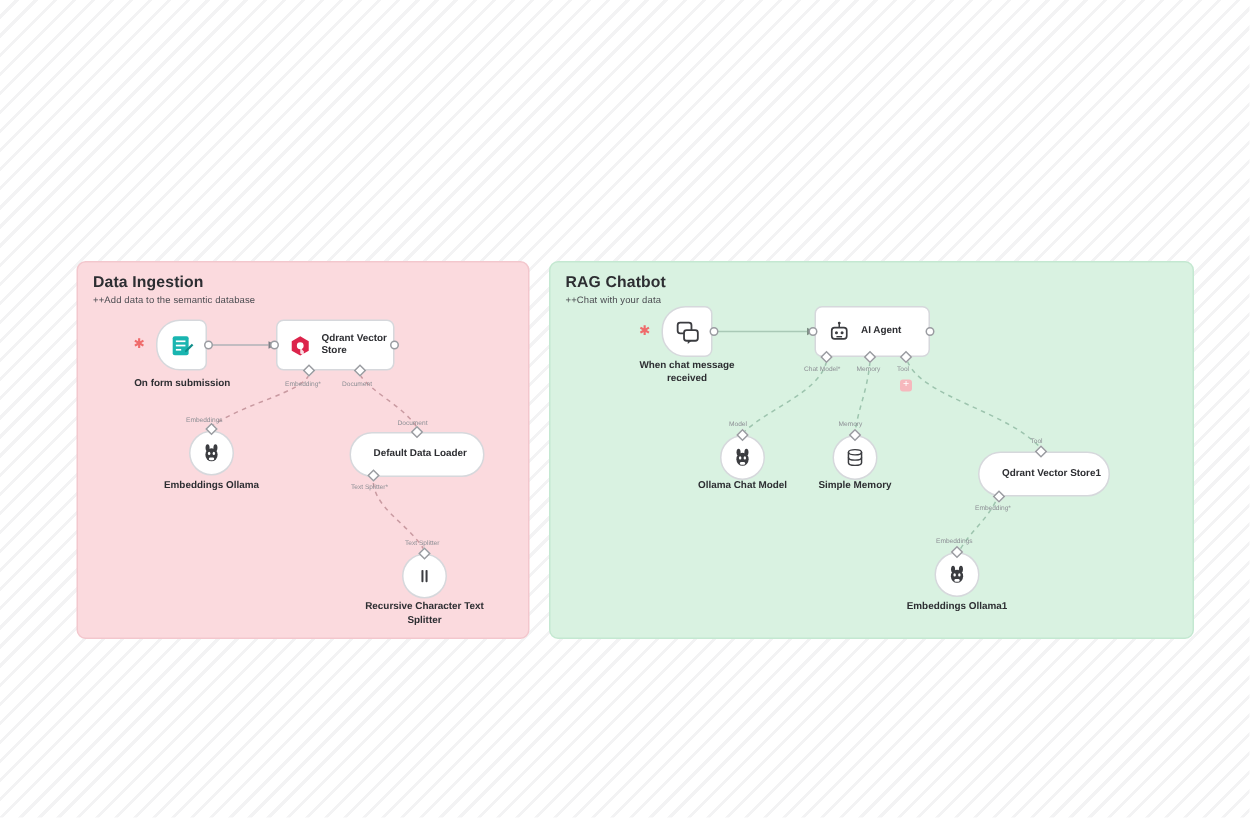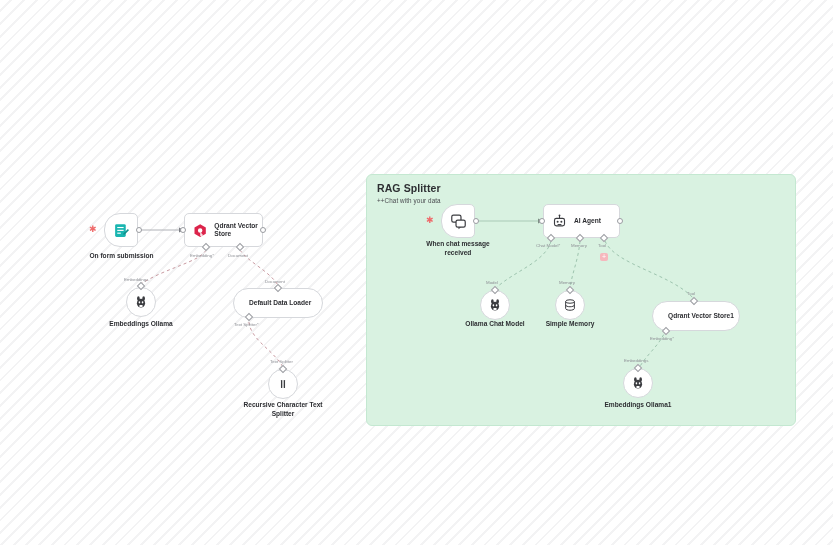--- a/index.html
+++ b/index.html
@@ -42,23 +42,27 @@
   .star{position:absolute;color:#ef6b6b;font-size:9px;line-height:9px;}
   .plusbtn{position:absolute;width:8px;height:8px;border-radius:2px;background:#f6b8bd;
            color:#fff;font-size:7px;line-height:8px;text-align:center;}
   .icn{display:block;}
 </style>
 </head>
 <body>
 
 <div id="canvas">
 
+  <div class="sticky pink" style="left:51px;top:174px;width:302px;height:252px;">
+    <div class="sticky-title">Data Ingestion</div>
+    <div class="sticky-sub">++Add data to the semantic database</div>
+  </div>
 
   <div class="sticky green" style="left:366px;top:174px;width:430px;height:252px;">
-    <div class="sticky-title">RAG Splitter</div>
+    <div class="sticky-title">RAG Chatbot</div>
     <div class="sticky-sub">++Chat with your data</div>
   </div>
 
   <svg id="wires">
 
     <path d="M141,230 L179,230" stroke="#b0b2b7" stroke-width="1" fill="none"></path>
     <polygon points="179,227.5 184,230 179,232.5" fill="#7d7f85"></polygon>
 
     <path d="M206,250 C200,262 165,268 141,284" stroke="#c99aa1" stroke-width="1" fill="none" stroke-dasharray="3,3"></path>
 

